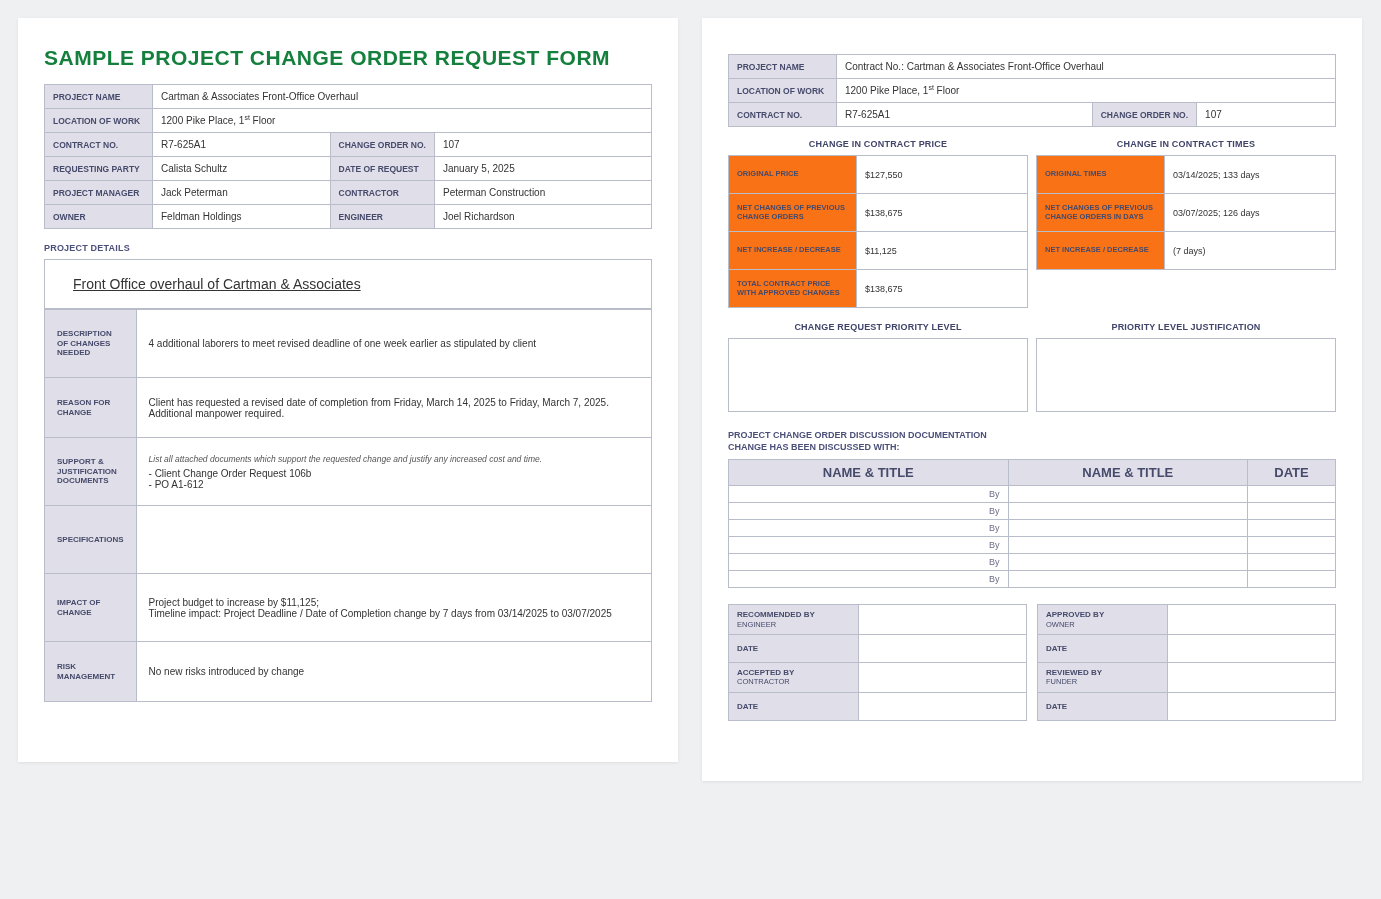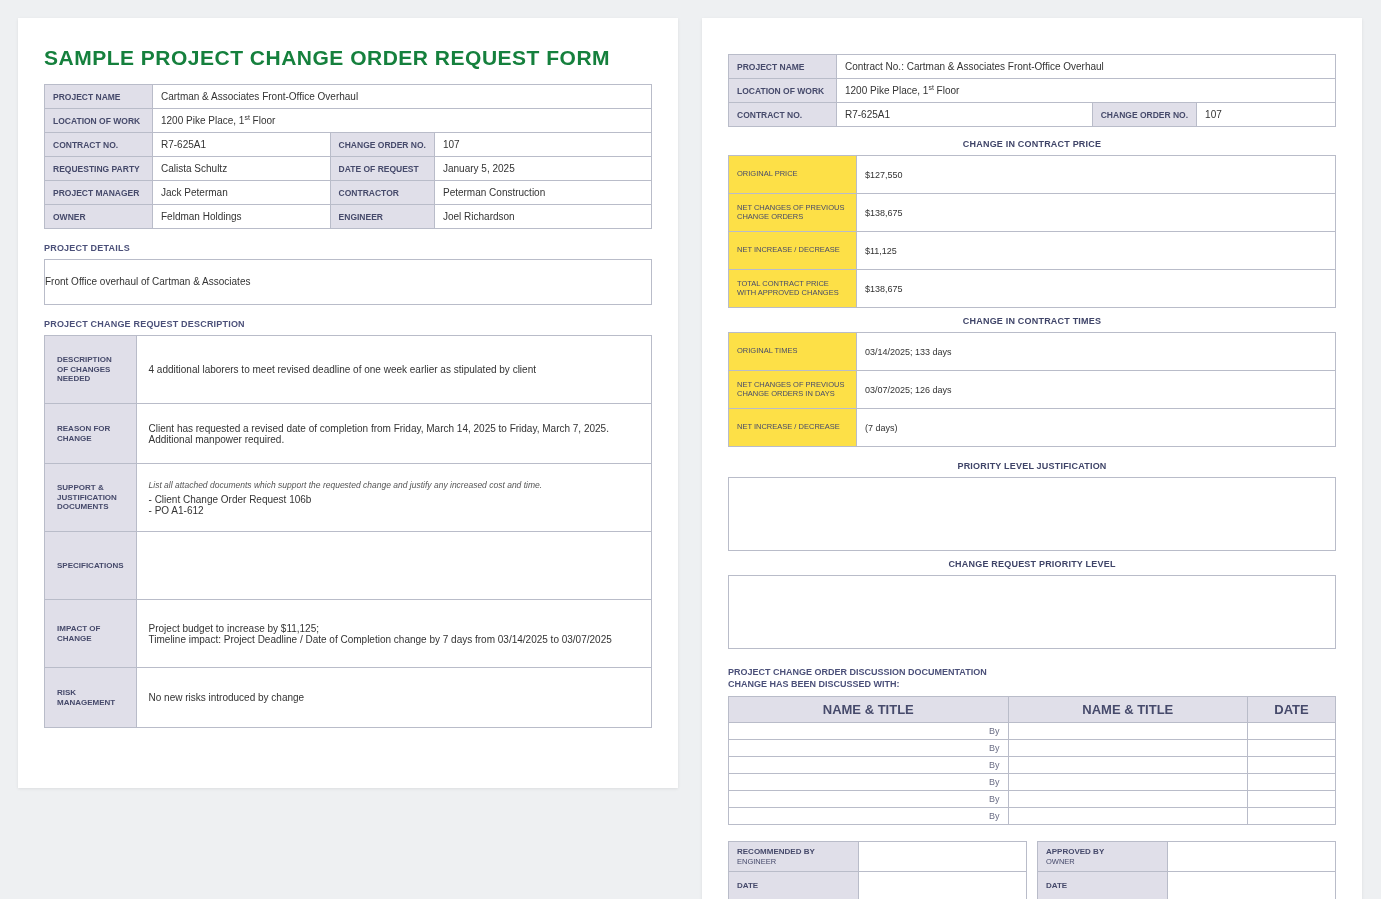--- a/index.html
+++ b/index.html
@@ -44,62 +44,63 @@
   .hdr-table td.lbl2 { width: 100px; }
   .section-head {
     font-weight: 700;
     color: #4b5079;
     font-size: 9px;
     margin: 14px 0 6px 0;
     letter-spacing: 0.2px;
   }
   .details-box {
     border: 1px solid #b9bcc9;
-    padding: 16px 0;
-    font-size: 10px;
+    padding: 16px 28px;
+    font-size: 14px;
     min-height: 46px;
+    text-decoration: underline;
   }
   .desc-table td {
     border: 1px solid #b9bcc9;
     padding: 10px 12px;
     font-size: 10px;
     vertical-align: middle;
   }
   .desc-table td.dlbl {
     background: #e0dfe9;
     font-weight: 700;
     color: #464a6b;
     font-size: 8px;
     width: 84px;
     line-height: 1.2;
   }
   .desc-table td.tall { height: 68px; }
   .desc-table td.med { height: 60px; }
   .desc-italic { font-style: italic; font-size: 8.5px; color: #555; display:block; margin-bottom:4px; }
   sup { font-size: 7px; }
 
-  .twocol { display: flex; gap: 8px; margin-top: 12px; flex-direction: column; }
+  .twocol { display: flex; gap: 8px; margin-top: 12px; }
   .twocol > div { flex: 1; }
   .sub-head {
     font-weight: 700;
     color: #3f4468;
     text-align: center;
     font-size: 9px;
     margin-bottom: 6px;
     letter-spacing: 0.2px;
   }
   .price-table td {
     border: 1px solid #b9bcc9;
     padding: 6px 8px;
     font-size: 9px;
     height: 38px;
   }
   .price-table td.plbl {
-    background: #fde047;
-    font-weight: 400;
+    background: #f97316;
+    font-weight: 700;
     color: #464a6b;
     font-size: 7.5px;
     width: 128px;
     line-height: 1.15;
   }
   .empty-box {
     border: 1px solid #b9bcc9;
     height: 74px;
   }
   .discuss-head {
@@ -185,21 +186,20 @@
       <td>Feldman Holdings</td>
       <td class="lbl lbl2">ENGINEER</td>
       <td>Joel Richardson</td>
     </tr>
   </tbody>
     </table>
 
   <div class="section-head">PROJECT DETAILS</div>
   <div class="details-box">Front Office overhaul of Cartman &amp; Associates</div>
 
-  <div class="section-head">PROJECT CHANGE REQUEST DESCRIPTION</div>
   <table class="desc-table">
     <tbody>
         <tr>
       <td class="dlbl tall">DESCRIPTION OF CHANGES NEEDED</td>
       <td class="tall">4 additional laborers to meet revised deadline of one week earlier as stipulated by client</td>
     </tr>
     <tr>
       <td class="dlbl med">REASON FOR CHANGE</td>
       <td class="med">Client has requested a revised date of completion from Friday, March 14, 2025 to Friday, March 7, 2025.  Additional manpower required.</td>
     </tr>
@@ -288,25 +288,25 @@
               <td class="plbl">NET INCREASE / DECREASE</td>
               <td>(7 days)</td>
             </tr>
       </tbody>
         </table>
     </div>
   </div>
 
   <div class="twocol" style="margin-top:14px;">
     <div>
-      <div class="sub-head">PRIORITY LEVEL JUSTIFICATION</div>
+      <div class="sub-head">CHANGE REQUEST PRIORITY LEVEL</div>
       <div class="empty-box"></div>
     </div>
     <div>
-      <div class="sub-head">CHANGE REQUEST PRIORITY LEVEL</div>
+      <div class="sub-head">PRIORITY LEVEL JUSTIFICATION</div>
       <div class="empty-box"></div>
     </div>
   </div>
 
   <div class="discuss-head" style="white-space:pre-line;">PROJECT CHANGE ORDER DISCUSSION DOCUMENTATION
 CHANGE HAS BEEN DISCUSSED WITH:</div>
   <table class="discuss-table">
     <tbody>
         <tr>
       <th>NAME &amp; TITLE</th>

